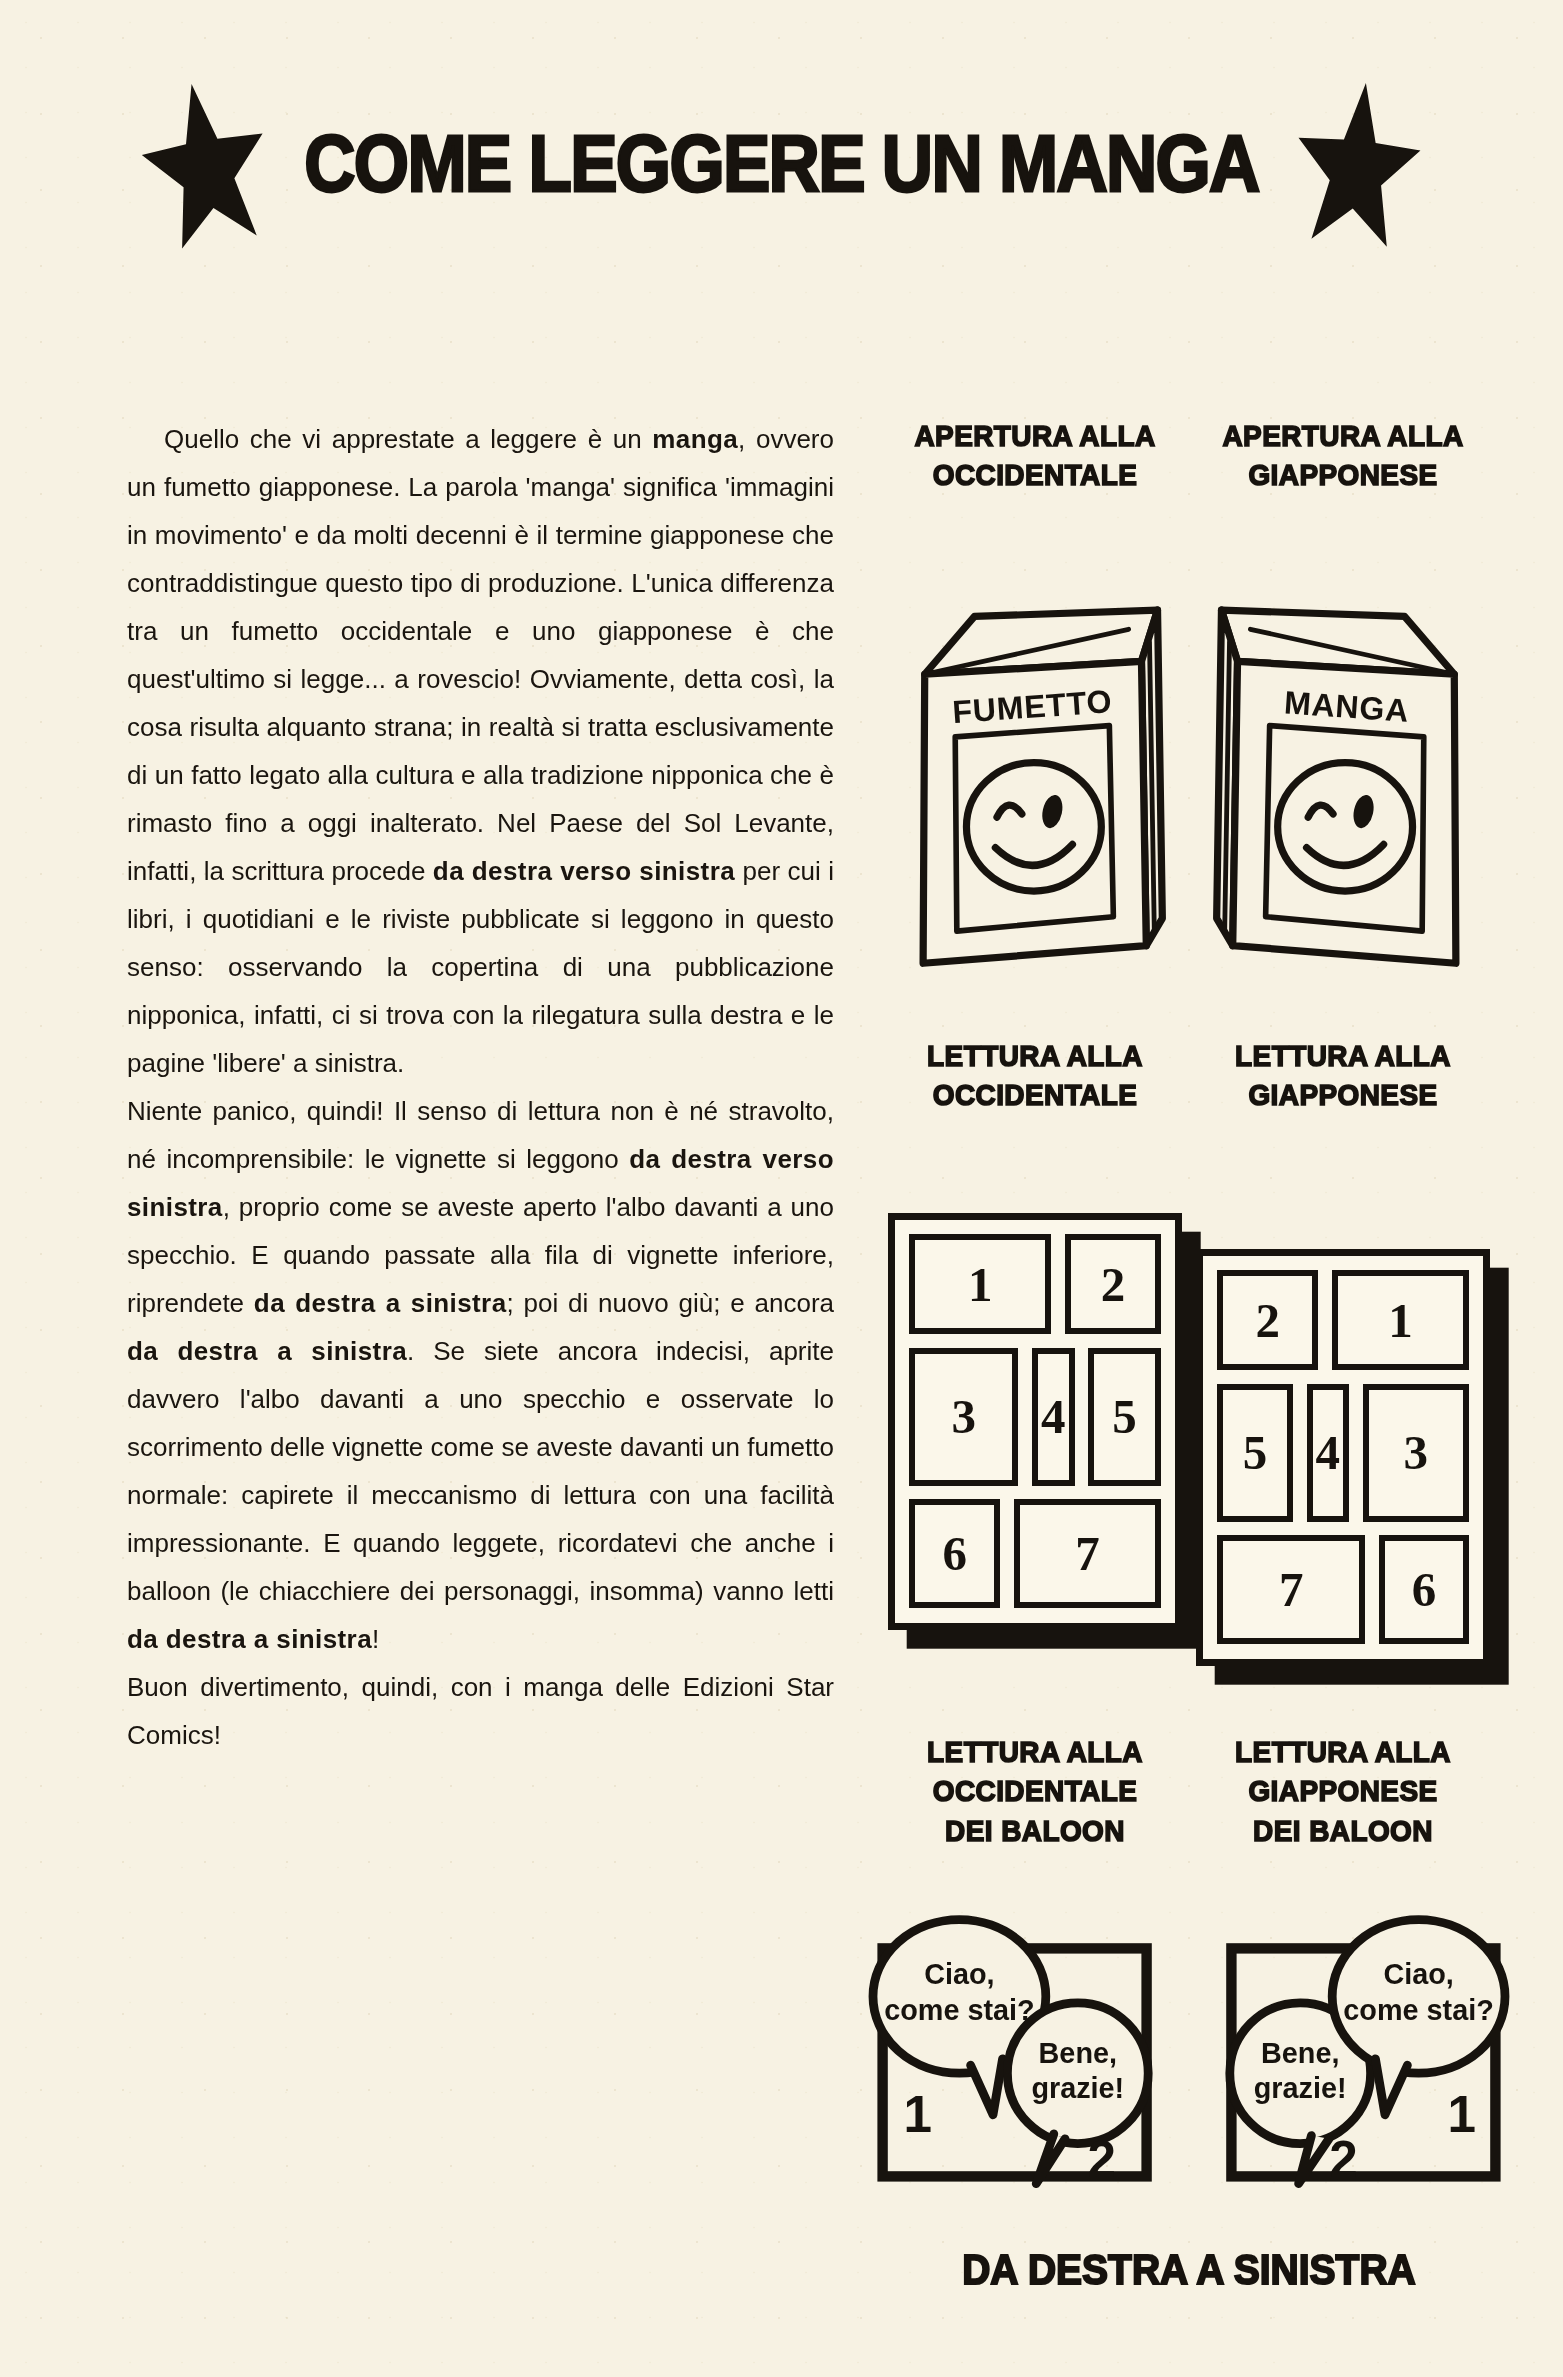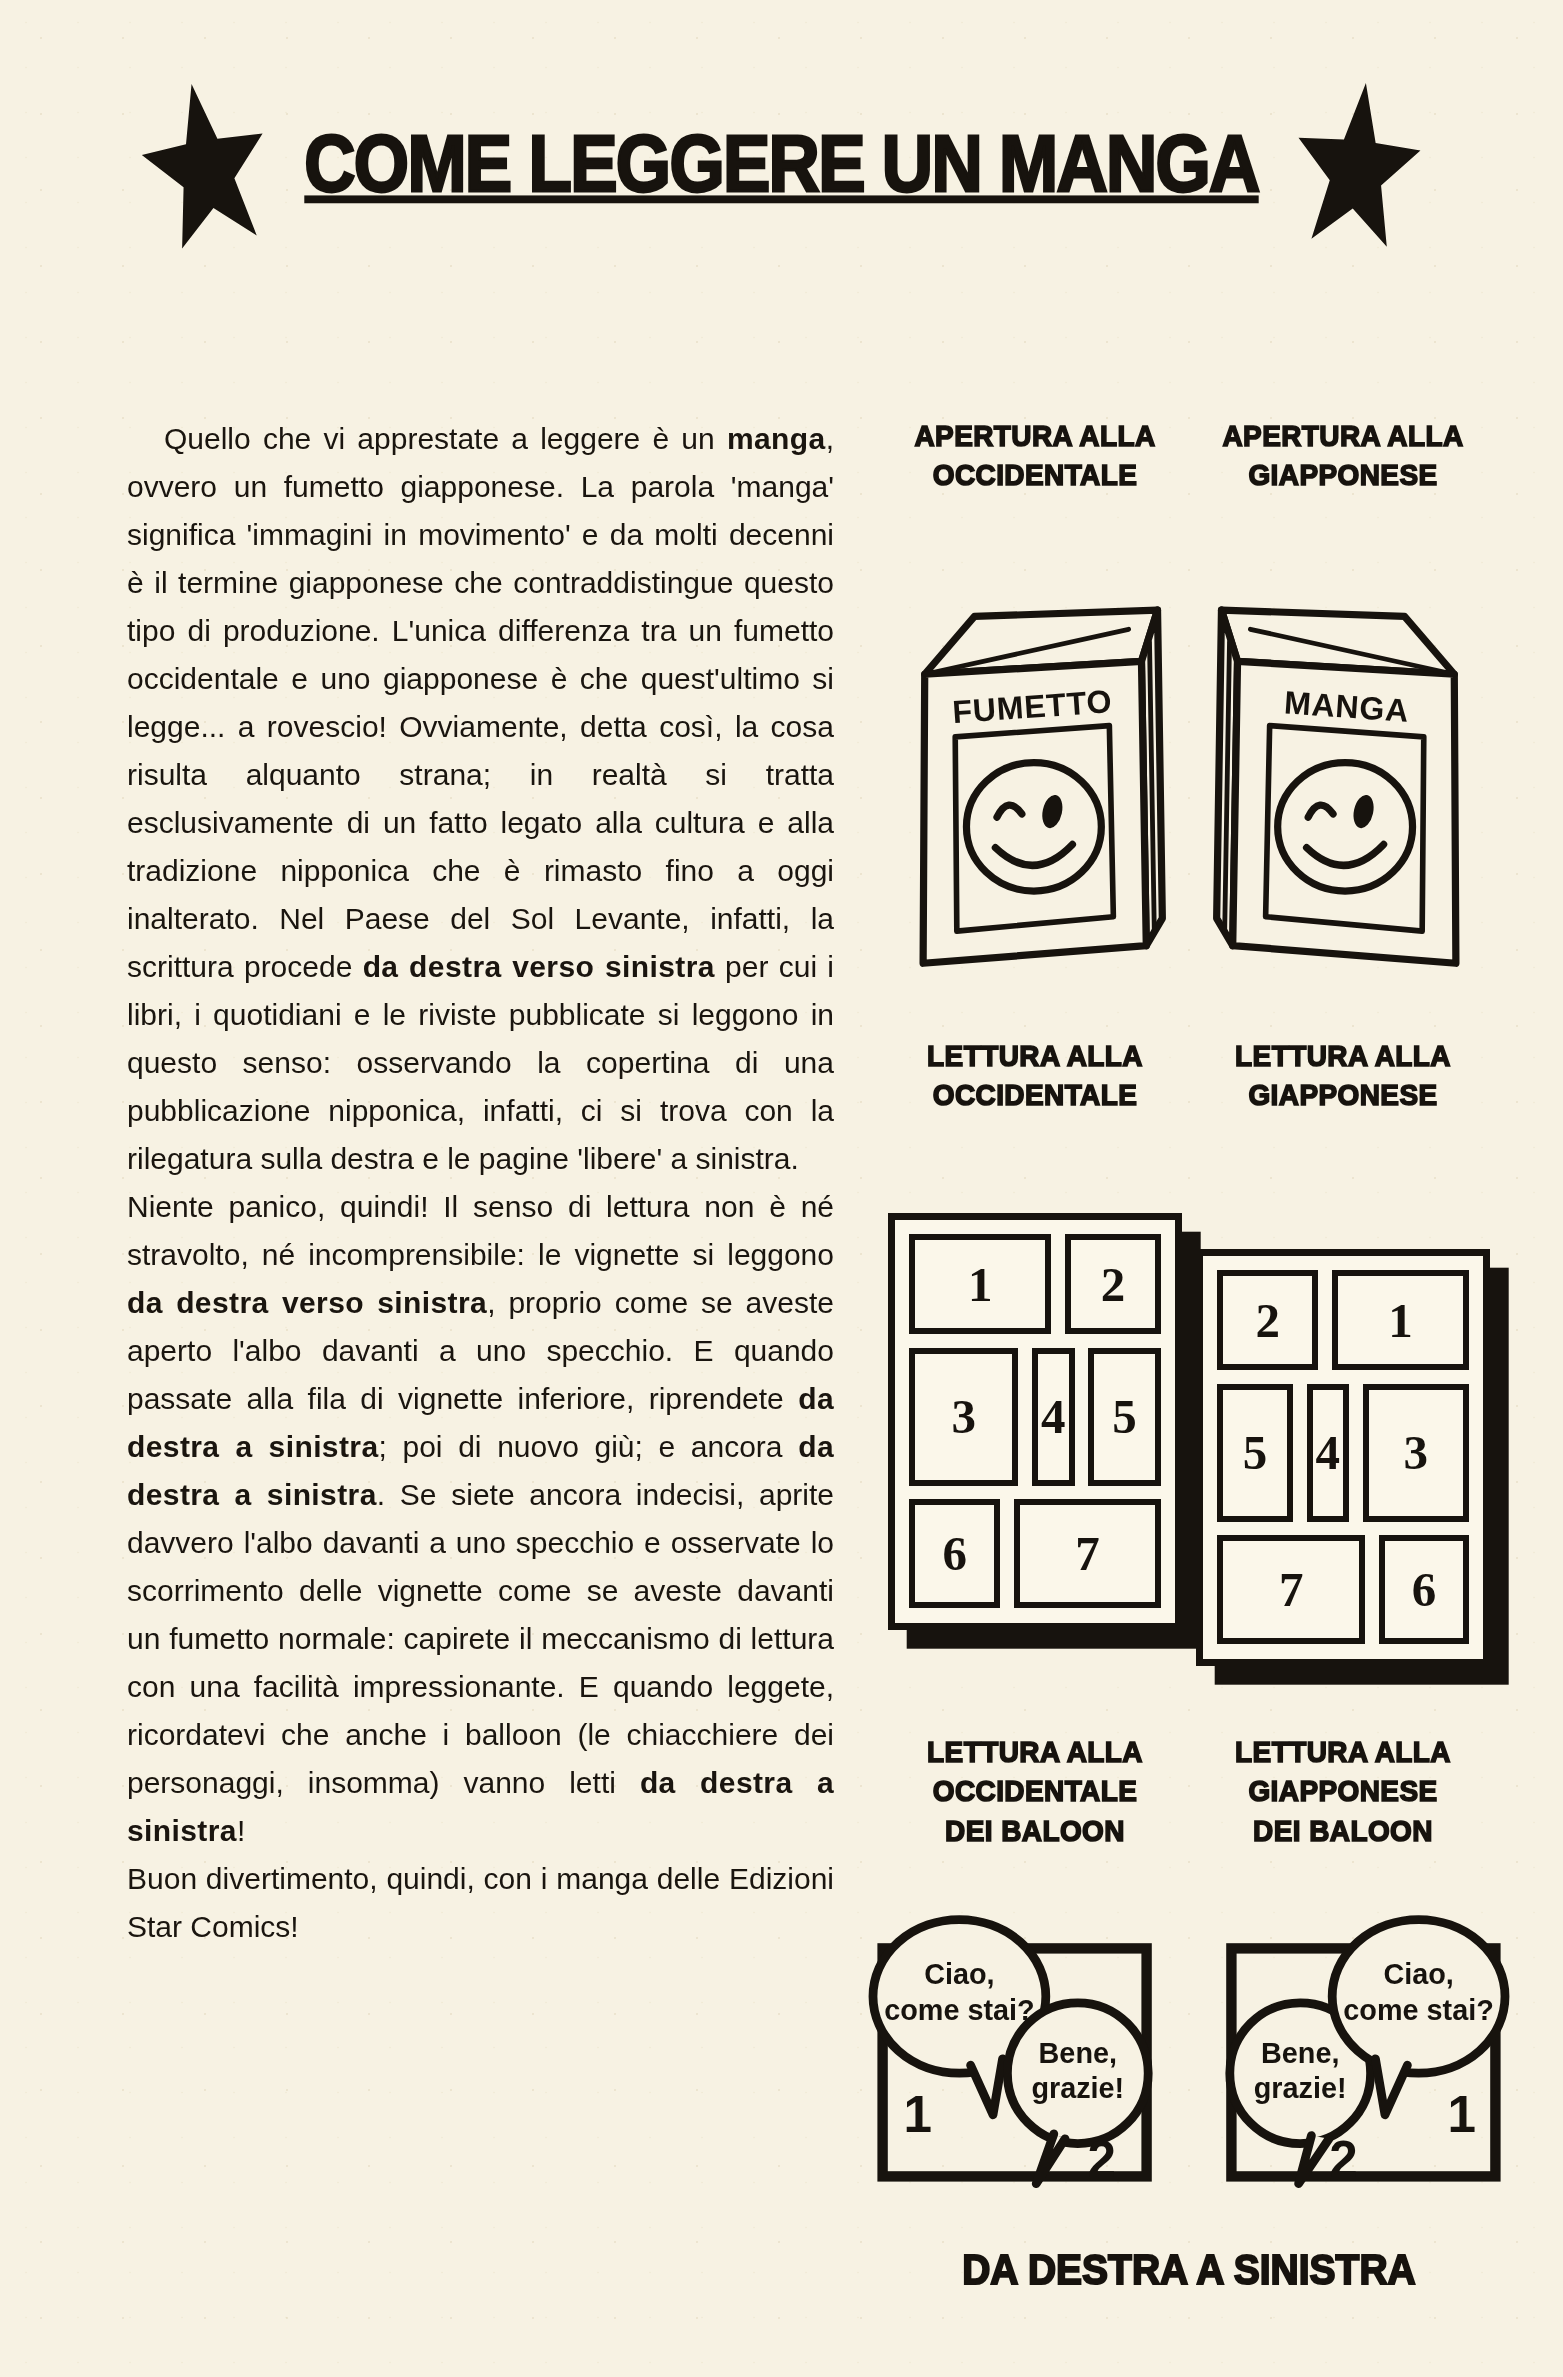--- a/index.html
+++ b/index.html
@@ -11,21 +11,21 @@
       radial-gradient(rgba(220,205,165,.18) 0.8px, transparent 1.3px);
     background-size:82px 76px,52px 45px;
     color:#17130e;
     font-family:"Liberation Sans",sans-serif;
   }
   .sheet{position:relative;width:100%;height:100%;}
 
   
   .masthead{
     margin-top:78px;
-    display:flex;align-items:center;justify-content:center;gap:34px;text-decoration:underline;
+    display:flex;align-items:center;justify-content:center;gap:34px;
   }
   .masthead h1{
     margin:0;
     font-size:71px;font-weight:900;letter-spacing:-1.7px;
     -webkit-text-stroke:2.5px #17130e;
     transform:scaleY(1.12);
     white-space:nowrap;
   }
   .star{flex:0 0 auto;}
   .star.left{transform:rotate(-10deg);}
@@ -34,21 +34,21 @@
   
   .content{
     margin:167px 68px 0 127px;
     display:flex;gap:29px;
   }
 
   
   .article{width:707px;flex:0 0 auto;}
   .body-para{
     margin:0;
-    font-size:30px;line-height:48px;
+    font-size:26px;line-height:48px;
     text-align:justify;
     color:#1a150f;
   }
   .body-para.indent{text-indent:37px;}
   .body-para strong{font-weight:700;letter-spacing:0.4px;}
 
   
   .figcol{flex:1 1 auto;display:flex;flex-direction:column;}
   .figrow{display:flex;justify-content:center;}
   .fighalf{width:308px;display:flex;flex-direction:column;align-items:center;}

